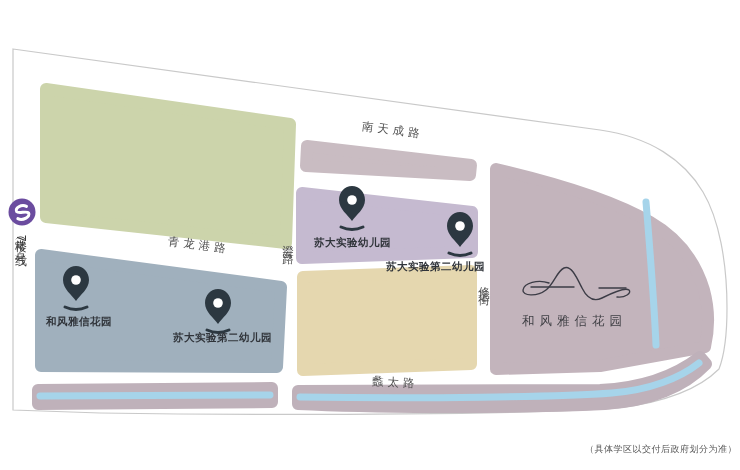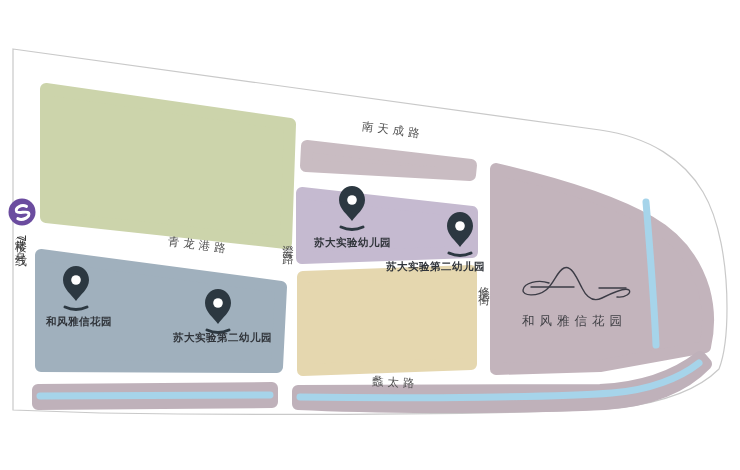--- a/index.html
+++ b/index.html
@@ -110,14 +110,15 @@
   <div class="lbl school" style="left:46px;top:315px;">和风雅信花园</div>
 
   <div class="lbl school" style="left:173px;top:331px;">苏大实验第二幼儿园</div>
 
   <div class="lbl school" style="left:314px;top:236px;">苏大实验幼儿园</div>
 
   <div class="lbl school" style="left:386px;top:260px;">苏大实验第二幼儿园</div>
 
   <div class="lbl project" style="left:522px;top:313px;">和风雅信花园</div>
 
+  <div class="lbl disclaimer" style="right:3px;top:443px;">（具体学区以交付后政府划分为准）</div>
 
 </div>
 
 </body></html>

